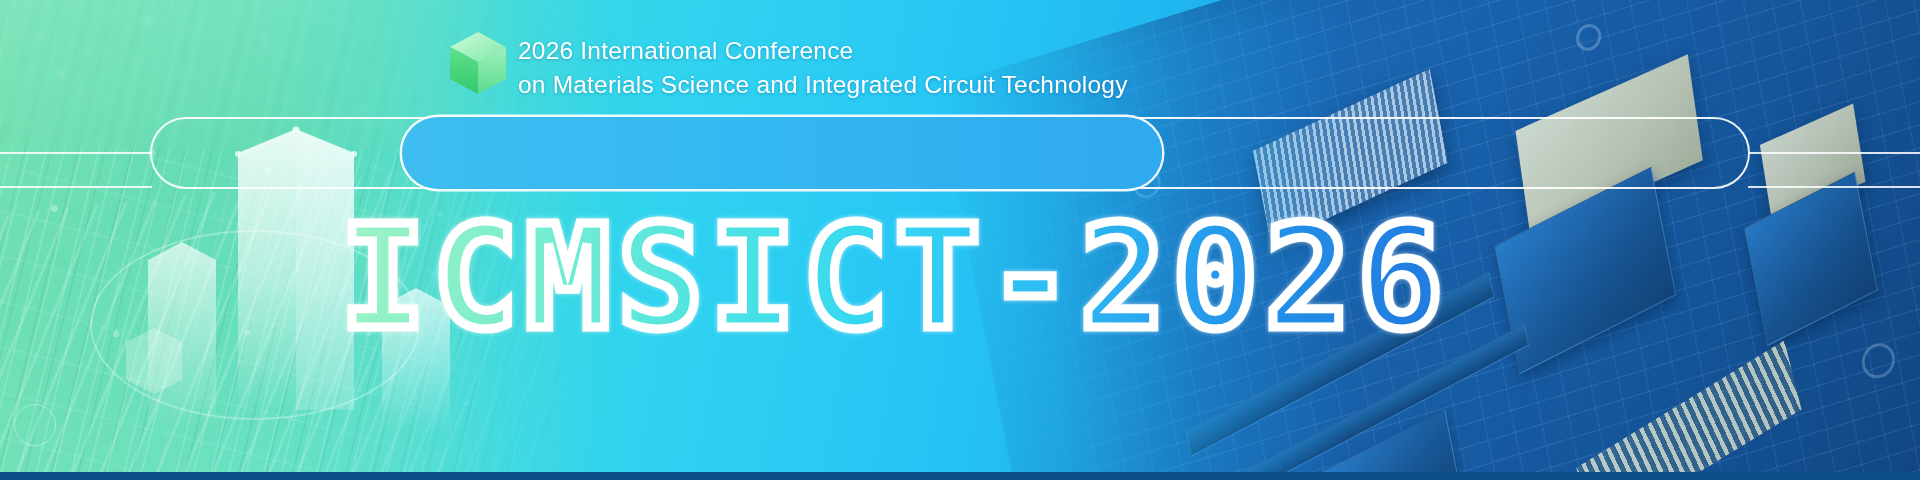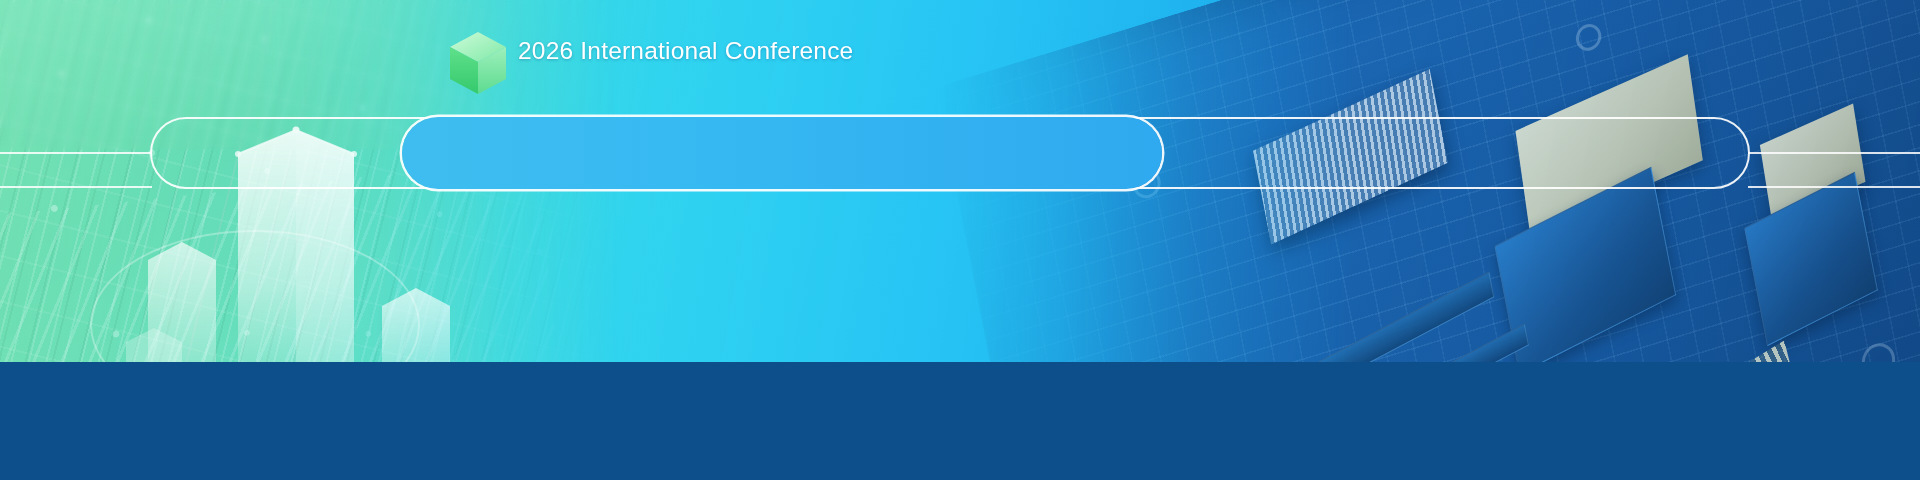--- a/index.html
+++ b/index.html
@@ -1,21 +1,21 @@
 <!DOCTYPE html>
 <html><head>
 <meta charset="utf-8">
 <style>
   * { margin:0; padding:0; box-sizing:border-box; }
   html,body { width:1920px; height:480px; overflow:hidden; background:#0d4f8b; }
   body { font-family:"Liberation Sans", sans-serif; }
 
   #banner {
     position:relative;
-    width:1920px; height:362px;
+    width:1920px; height:472px;
     overflow:hidden;
   }
 
   
   .bg-base {
     position:absolute; inset:0;
     background:linear-gradient(100deg,
       #7fe8c0 0%,
       #5fe3c8 9%,
       #46dedb 19%,
@@ -390,19 +390,23 @@
         </linearGradient>
       </defs>
       <path d="M31 2 L59 17 L31 32 L3 17 Z" fill="url(#cubeTop)"></path>
       <path d="M3 17 L31 32 L31 64 L3 49 Z" fill="url(#cubeL)"></path>
       <path d="M59 17 L31 32 L31 64 L59 49 Z" fill="url(#cubeR)"></path>
     </svg>
   </div>
 
   <div class="eng-lines">
     <div>2026 International Conference</div>
-  </div>
-
-
+    <div>on Materials Science and Integrated Circuit Technology</div>
+  </div>
+
+
+  <div class="main-title">
+    <span class="grad">ICMSICT-2026</span>
+  </div>
 
   <div class="badge-mini"></div>
 
 </div>
 
 </body></html>

